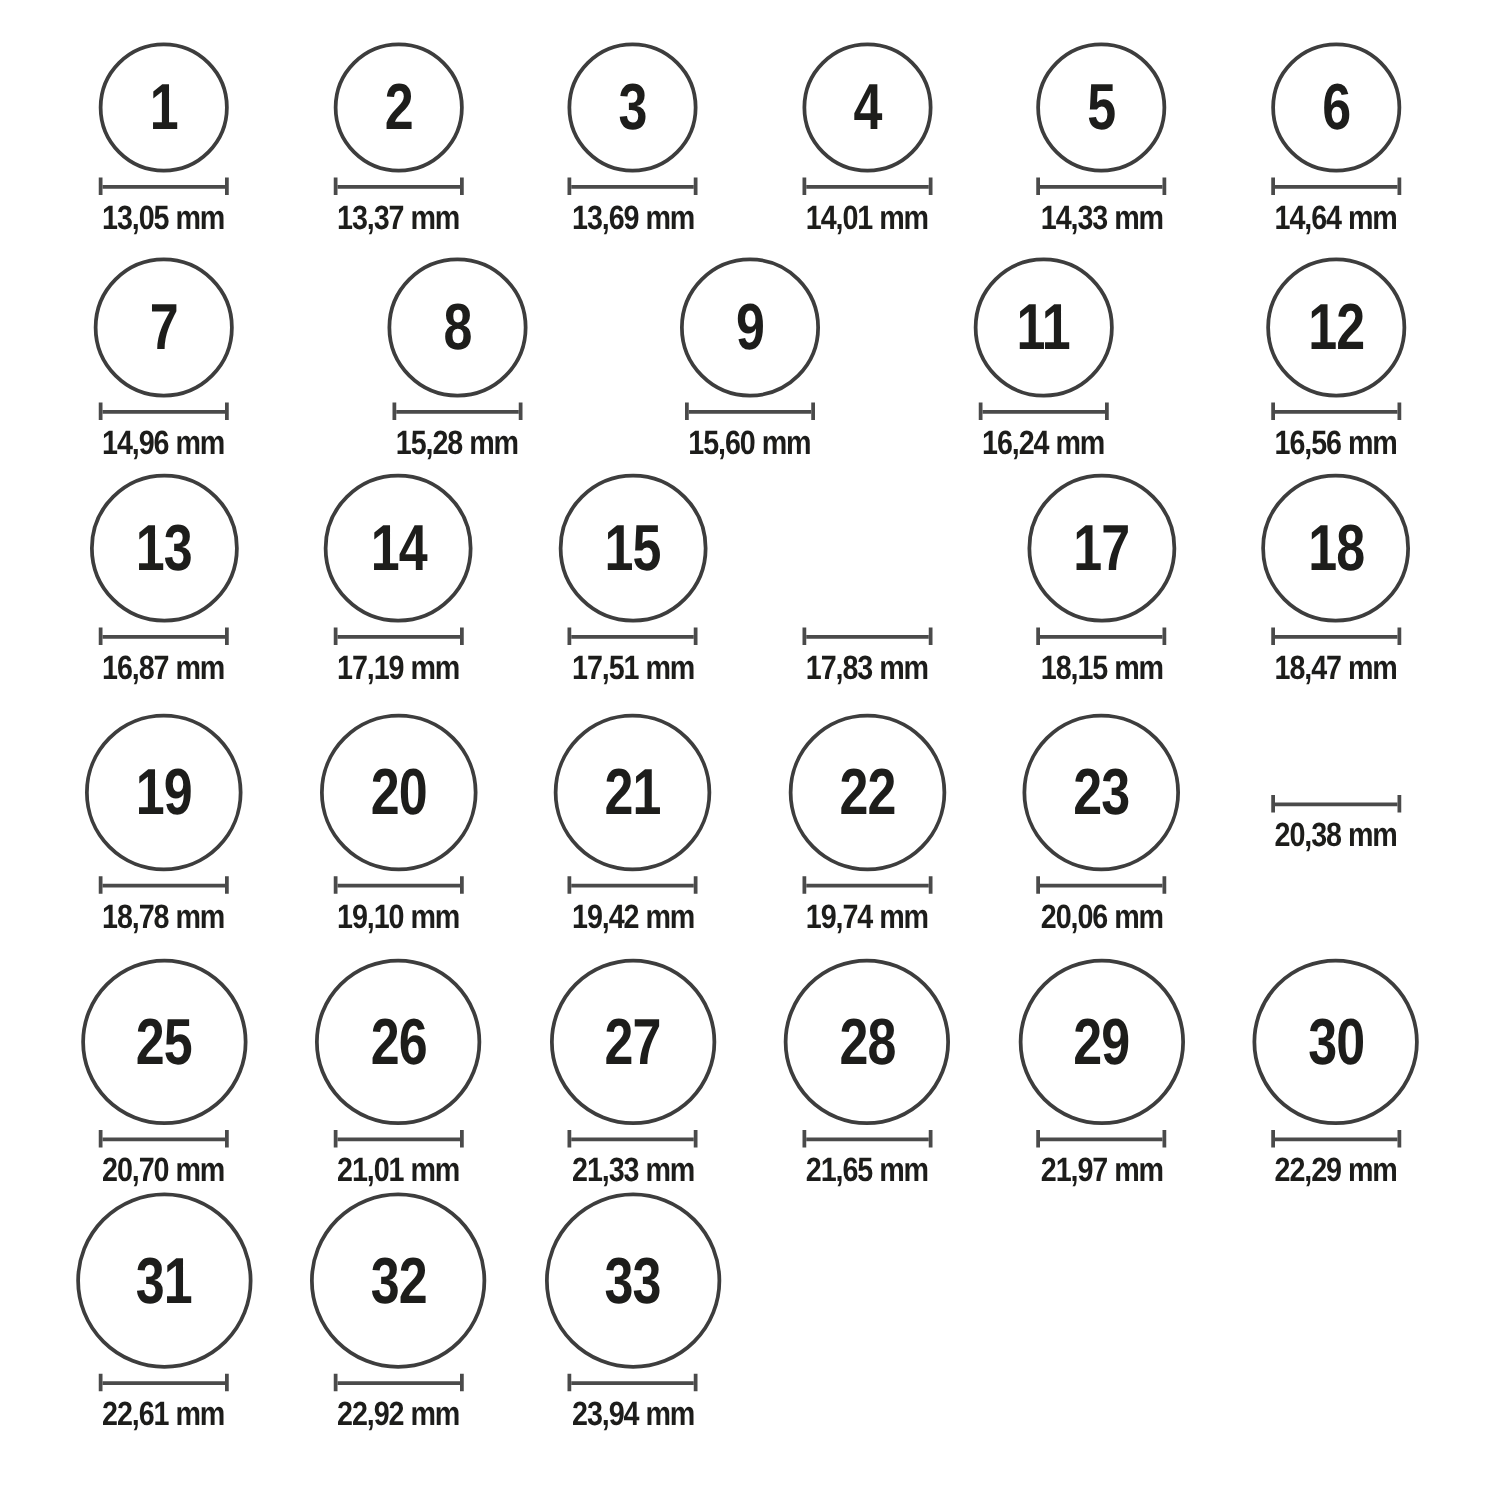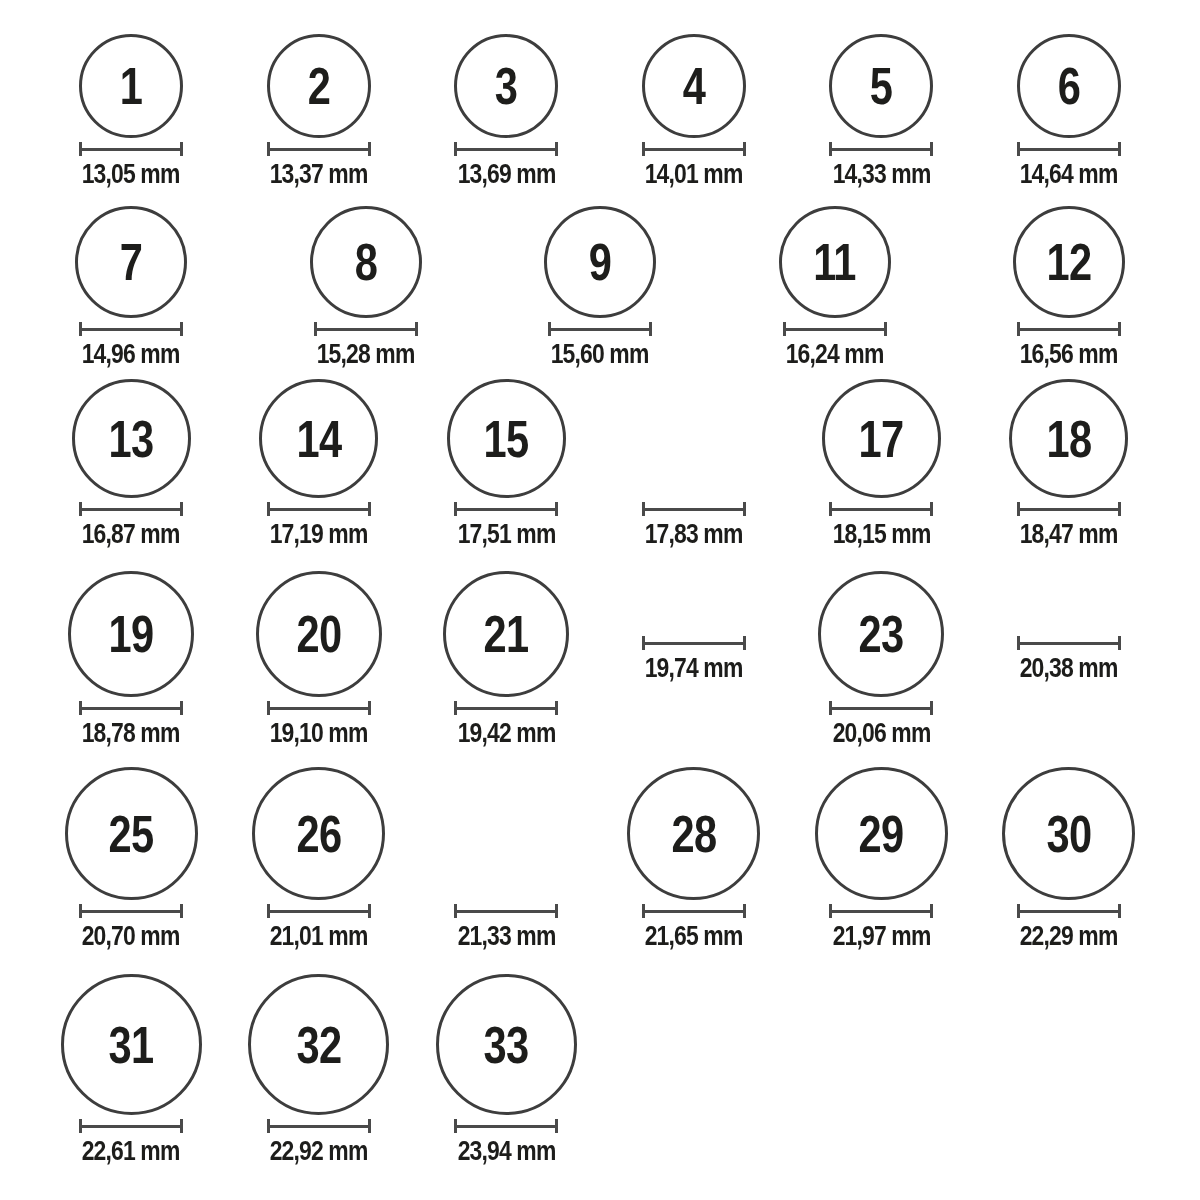--- a/index.html
+++ b/index.html
@@ -21,21 +21,21 @@
     justify-content: space-between;
     align-items: flex-end;
     padding-left: 56px;
     padding-right: 56px;
   }
   .r1 { height: 195px; padding-bottom: 7px;  }
   .r2 { height: 185px; padding-bottom: 12px; }
   .r3 { height: 190px; padding-bottom: 22px; gap: 16px; }
   .r4 { height: 198px; padding-bottom: 20px; align-items: center; }
   .r5 { height: 200px; padding-bottom: 18px; }
-  .r6 { height: 232px; padding-bottom: 35px; }
+  .r6 { height: 232px; padding-bottom: 55px; }
   .cell {
     width: 150px;
     display: flex;
     flex-direction: column;
     align-items: center;
     justify-content: flex-end;
   }
   .cell.spacer { visibility: hidden; }
   .circle {
     border: 3px solid var(--circle-border-color);
@@ -307,20 +307,23 @@
           <span class="num">21</span>
         </div>
       <div class="measure">
           <span class="tick"></span>
           <span class="bar"></span>
           <span class="tick"></span>
         </div>
       <div class="mm">19,42 mm</div>
     </div>
     <div class="cell">
+      <div class="circle">
+          <span class="num">22</span>
+        </div>
       <div class="measure">
           <span class="tick"></span>
           <span class="bar"></span>
           <span class="tick"></span>
         </div>
       <div class="mm">19,74 mm</div>
     </div>
     <div class="cell">
       <div class="circle">
           <span class="num">23</span>
@@ -359,20 +362,23 @@
           <span class="num">26</span>
         </div>
       <div class="measure">
           <span class="tick"></span>
           <span class="bar"></span>
           <span class="tick"></span>
         </div>
       <div class="mm">21,01 mm</div>
     </div>
     <div class="cell">
+      <div class="circle">
+          <span class="num">27</span>
+        </div>
       <div class="measure">
           <span class="tick"></span>
           <span class="bar"></span>
           <span class="tick"></span>
         </div>
       <div class="mm">21,33 mm</div>
     </div>
     <div class="cell">
       <div class="circle">
           <span class="num">28</span>

